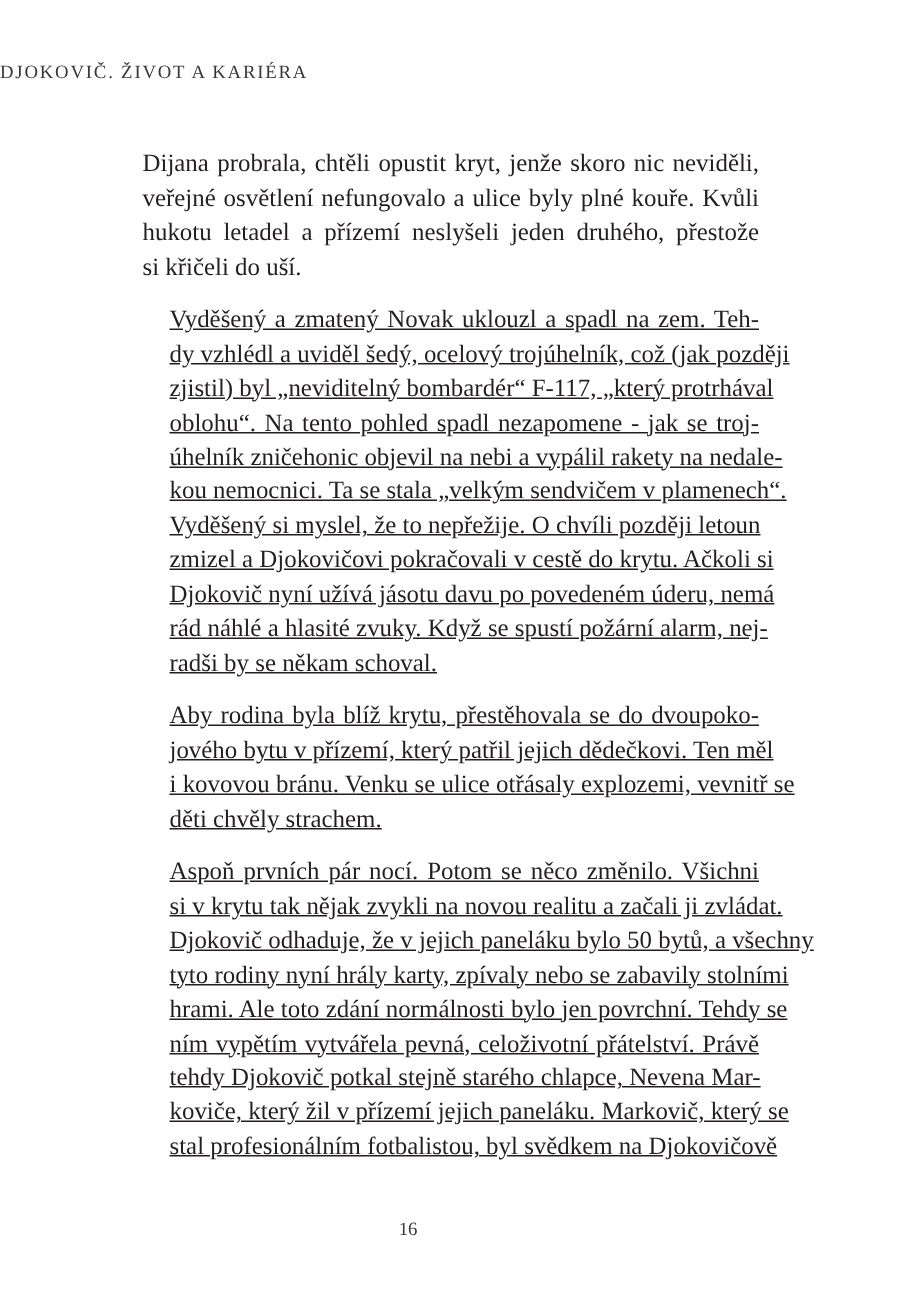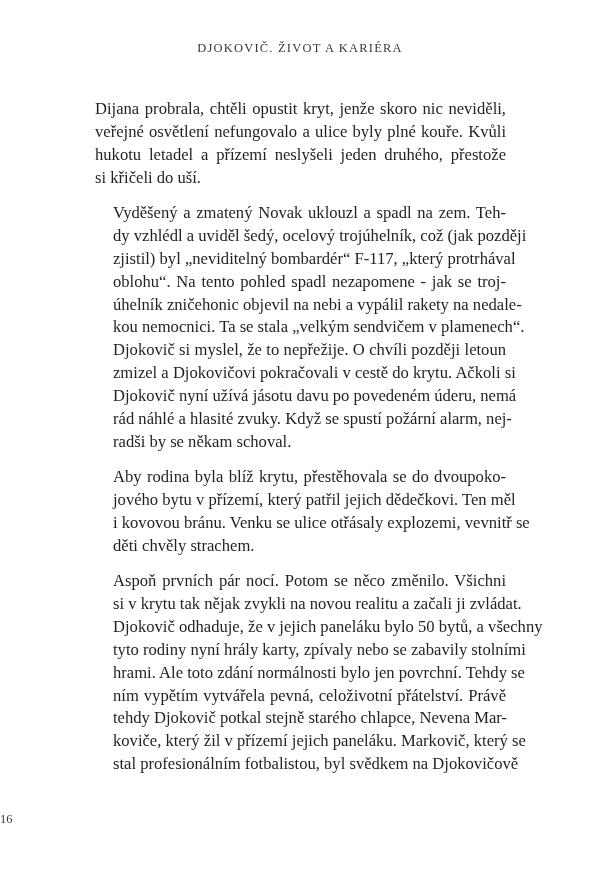--- a/index.html
+++ b/index.html
@@ -1,28 +1,28 @@
 <!DOCTYPE html>
 <html><head>
 <meta charset="utf-8">
 <style>
   html, body { margin: 0; padding: 0; background: #ffffff; }
   body { width: 600px; height: 869px; position: relative; overflow: hidden;
          font-family: "DejaVu Serif", "Liberation Serif", serif; color: #231f20; }
-  .running-head { position: absolute; top: 41px; left: 0; width: 600px; text-align: center;
+  .running-head { position: absolute; top: 41px; left: 0; width: 600px; 
                   font-family: "Liberation Serif", serif; font-size: 12.5px; letter-spacing: 1.2px;
                   color: #3a3637; }
   .body-text { position: absolute; top: 86px; left: 83px; width: 435px;
                font-family: "Liberation Serif", serif; font-size: 16.6px; line-height: 22.95px;
                text-align: justify; hyphens: manual; }
   .body-text p { margin: 12px; }
-  .body-text p.indent { text-indent: 18px; }
+  .body-text p.indent { text-indent: 18px; text-decoration: underline; }
   .line { display: block; text-align: justify; text-align-last: justify; white-space: nowrap; height: 22.95px; }
   .line.last { text-align-last: left; }
-  .page-number { position: absolute; top: 812px; left: 0; width: 544px; text-align: left;
+  .page-number { position: absolute; top: 812px; left: 0; width: 544px; text-align: center;
                  font-family: "Liberation Serif", serif; font-size: 12.5px; color: #3a3637; }
 </style>
 </head>
 <body>
 
 <div class="running-head">DJOKOVIČ. ŽIVOT A KARIÉRA</div>
 
 <div class="body-text">
   <p>
     <span class="line">Dijana probrala, chtěli opustit kryt, jenže skoro nic neviděli,</span>
@@ -30,21 +30,21 @@
     <span class="line">hukotu letadel a přízemí neslyšeli jeden druhého, přestože</span>
     <span class="line last">si křičeli do uší.</span>
   </p>
   <p class="indent">
     <span class="line">Vyděšený a zmatený Novak uklouzl a spadl na zem. Teh-</span>
     <span class="line">dy vzhlédl a uviděl šedý, ocelový trojúhelník, což (jak později</span>
     <span class="line">zjistil) byl „neviditelný bombardér“ F-117, „který protrhával</span>
     <span class="line">oblohu“. Na tento pohled spadl nezapomene - jak se troj-</span>
     <span class="line">úhelník zničehonic objevil na nebi a vypálil rakety na nedale-</span>
     <span class="line">kou nemocnici. Ta se stala „velkým sendvičem v plamenech“.</span>
-    <span class="line">Djokovič si myslel, že to nepřežije. O chvíli později letoun</span>
+    <span class="line">Vyděšený si myslel, že to nepřežije. O chvíli později letoun</span>
     <span class="line">zmizel a Djokovičovi pokračovali v cestě do krytu. Ačkoli si</span>
     <span class="line">Djokovič nyní užívá jásotu davu po povedeném úderu, nemá</span>
     <span class="line">rád náhlé a hlasité zvuky. Když se spustí požární alarm, nej-</span>
     <span class="line last">radši by se někam schoval.</span>
   </p>
   <p class="indent">
     <span class="line">Aby rodina byla blíž krytu, přestěhovala se do dvoupoko-</span>
     <span class="line">jového bytu v přízemí, který patřil jejich dědečkovi. Ten měl</span>
     <span class="line">i kovovou bránu. Venku se ulice otřásaly explozemi, vevnitř se</span>
     <span class="line last">děti chvěly strachem.</span>

